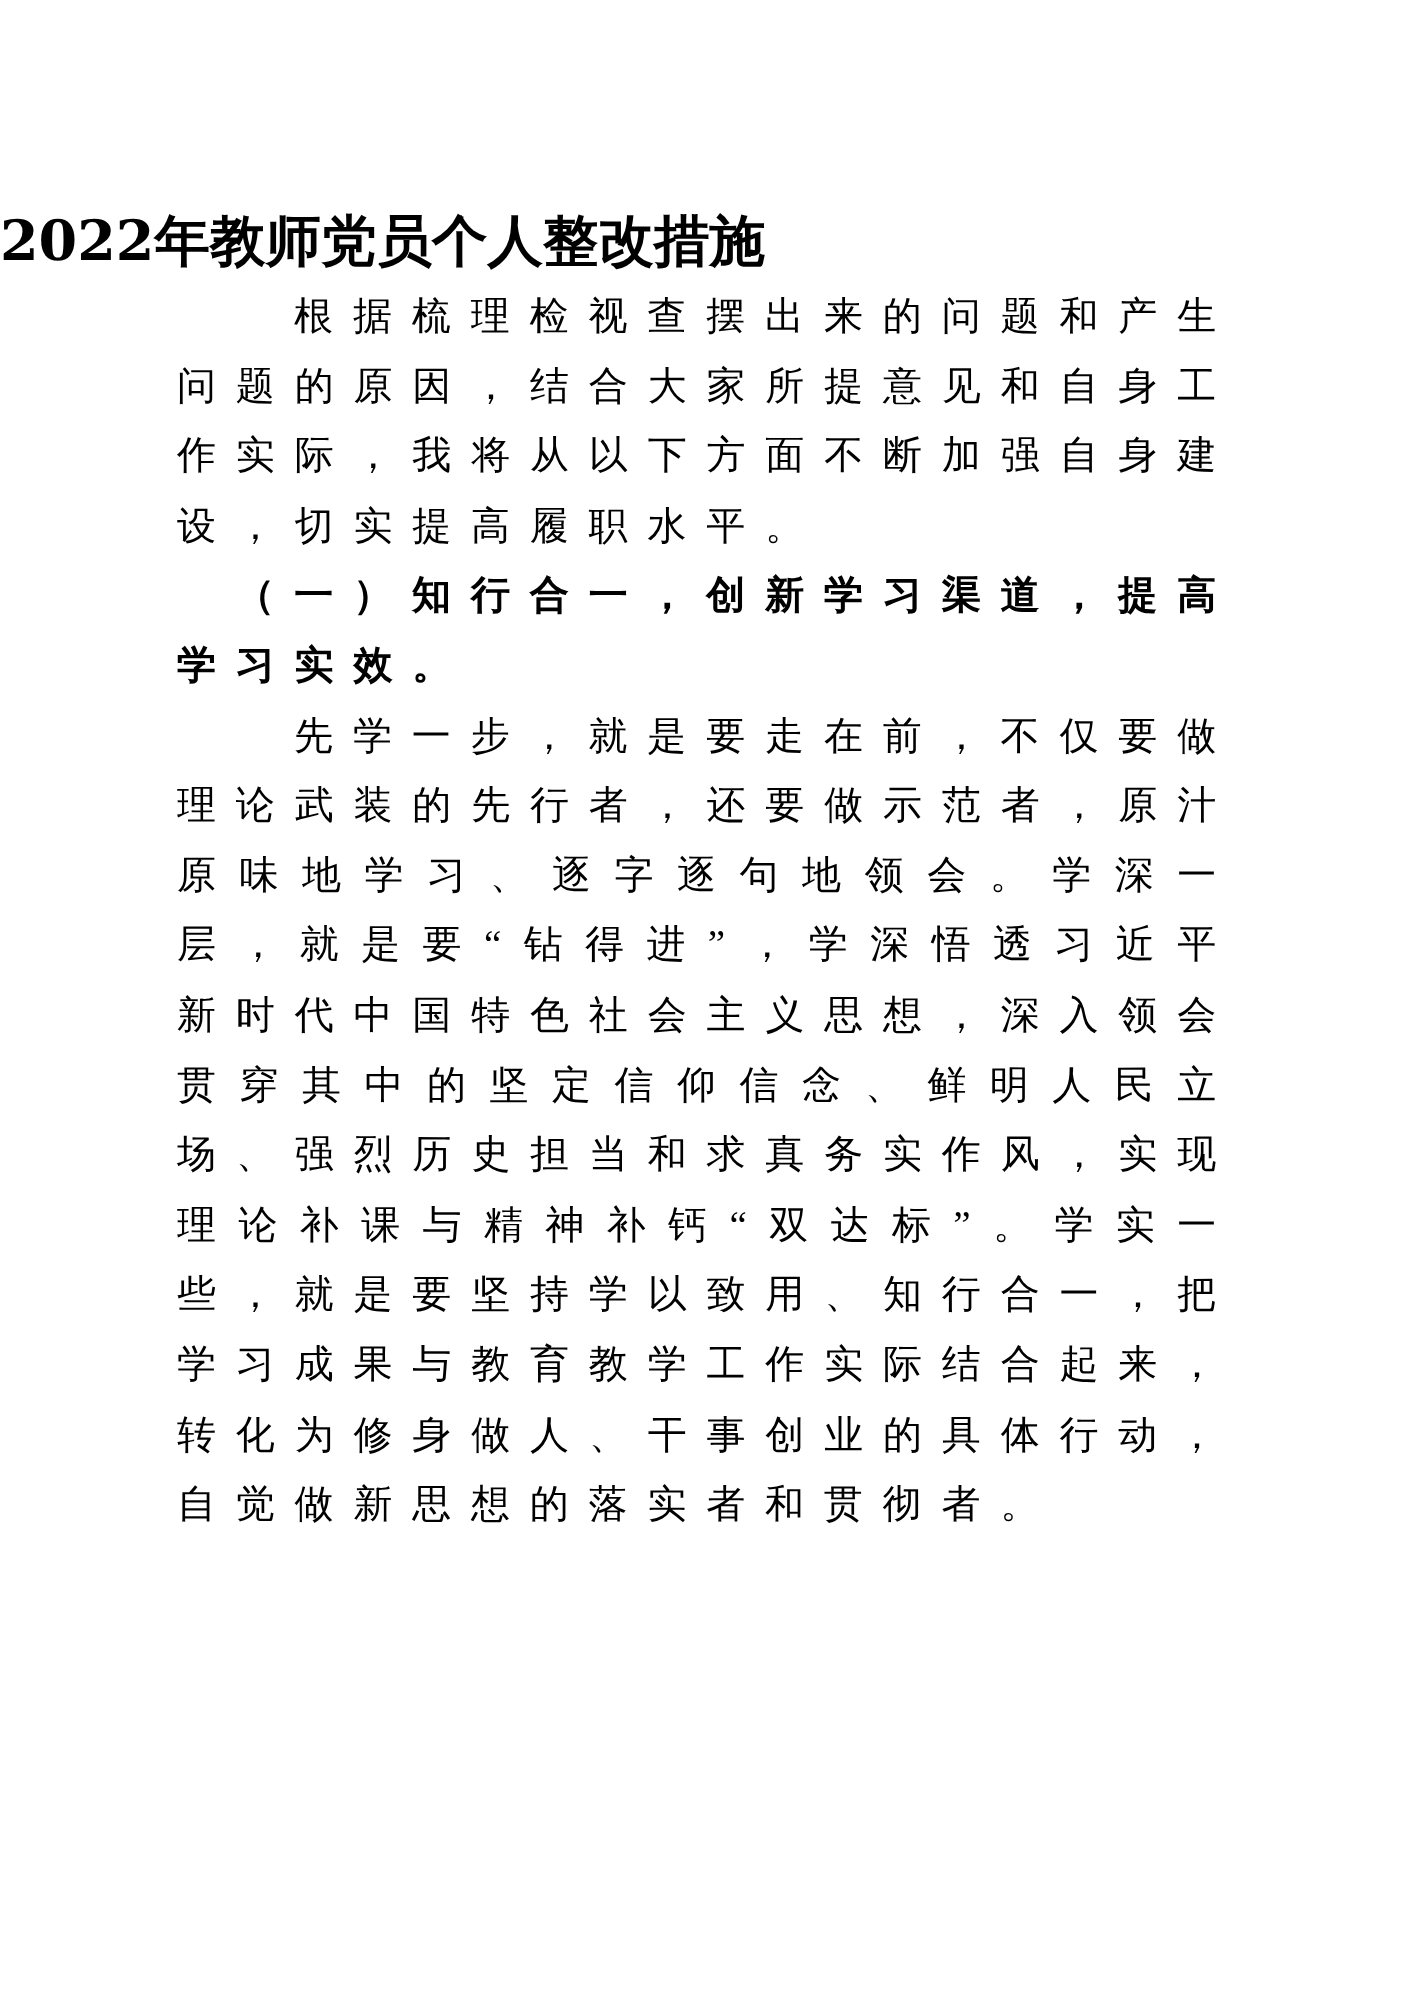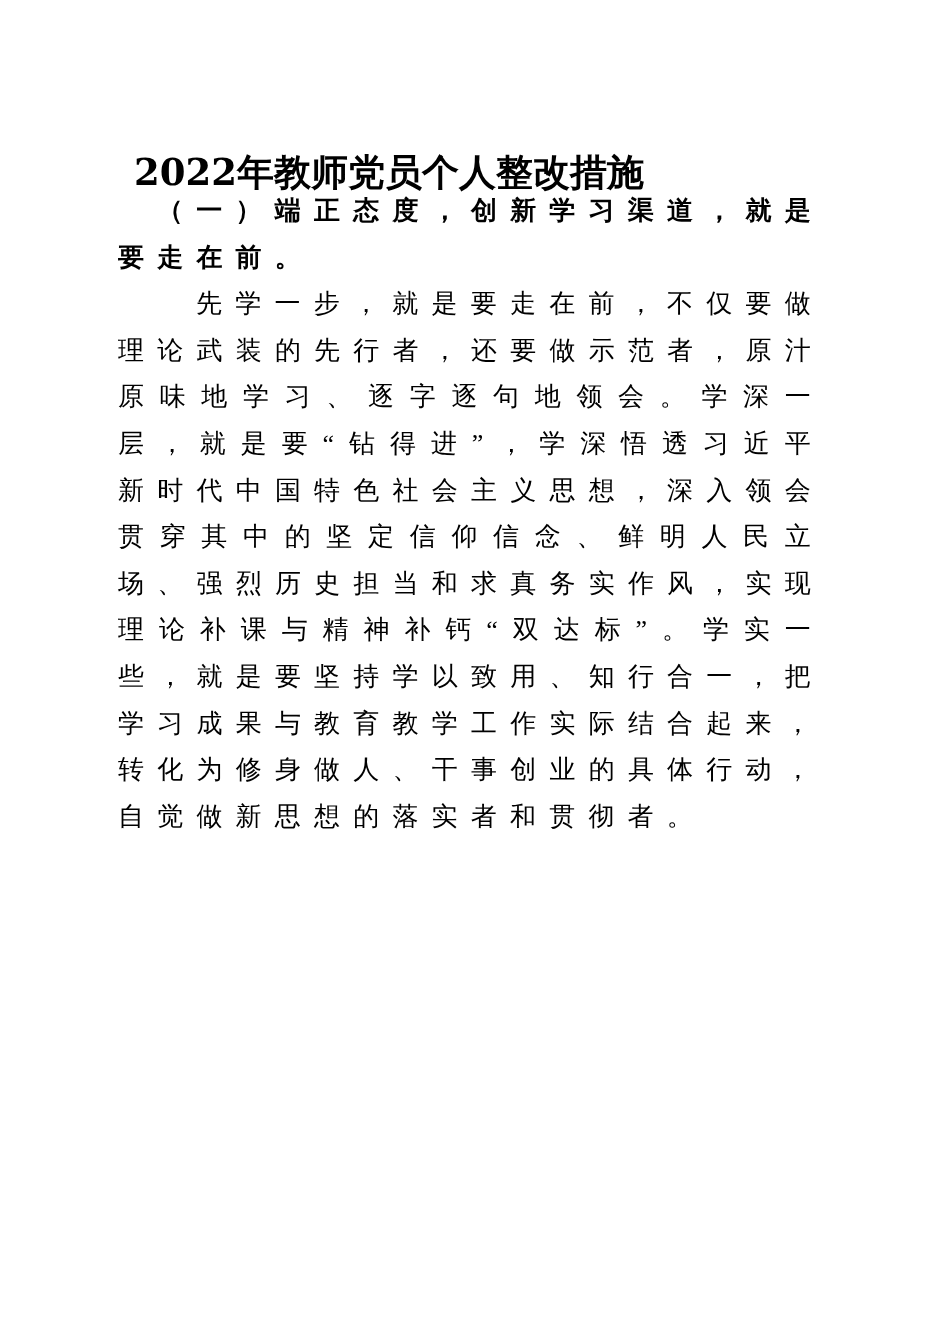--- a/index.html
+++ b/index.html
@@ -19,27 +19,27 @@
       left: 0; top: 0;
       width: 950px;
       height: 1344px;
       background: #ffffff;
     }
     .title {
       position: absolute;
       left: 0;
       top: 136px;
       width: 754px;
-      text-align: center;
+      text-align: left;
       font-family: "DejaVu Serif", "Liberation Serif", serif;
       font-weight: bold;
       font-size: 37px;
       line-height: 48px;
       letter-spacing: 0px;
-      margin: 12px;
+      margin: 0;
     }
     .body-text {
       position: absolute;
       left: 118px;
       top: 188px;
       width: 706px;
       font-family: "Liberation Serif", "DejaVu Serif", serif;
       font-size: 26px;
       line-height: 46.6px;
       letter-spacing: 13.2px;
@@ -57,17 +57,18 @@
       font-weight: bold;
     }
   </style>
 </head>
 <body>
 
 <div class="page">
   <h1 class="title">2022年教师党员个人整改措施</h1>
 
   <div class="body-text">
-    <p class="heading">（一）端正态度，创新学习渠道，就是要走在前。</p>
+    <p class="indent">根据梳理检视查摆出来的问题和产生问题的原因，结合大家所提意见和自身工作实际，我将从以下方面不断加强自身建设，切实提高履职水平。</p>
+    <p class="heading">（一）知行合一，创新学习渠道，提高学习实效。</p>
     <p class="indent">先学一步，就是要走在前，不仅要做理论武装的先行者，还要做示范者，原汁原味地学习、逐字逐句地领会。学深一层，就是要“钻得进”，学深悟透习近平新时代中国特色社会主义思想，深入领会贯穿其中的坚定信仰信念、鲜明人民立场、强烈历史担当和求真务实作风，实现理论补课与精神补钙“双达标”。学实一些，就是要坚持学以致用、知行合一，把学习成果与教育教学工作实际结合起来，转化为修身做人、干事创业的具体行动，自觉做新思想的落实者和贯彻者。</p>
 
   </div>
 </div>
 
 </body></html>

